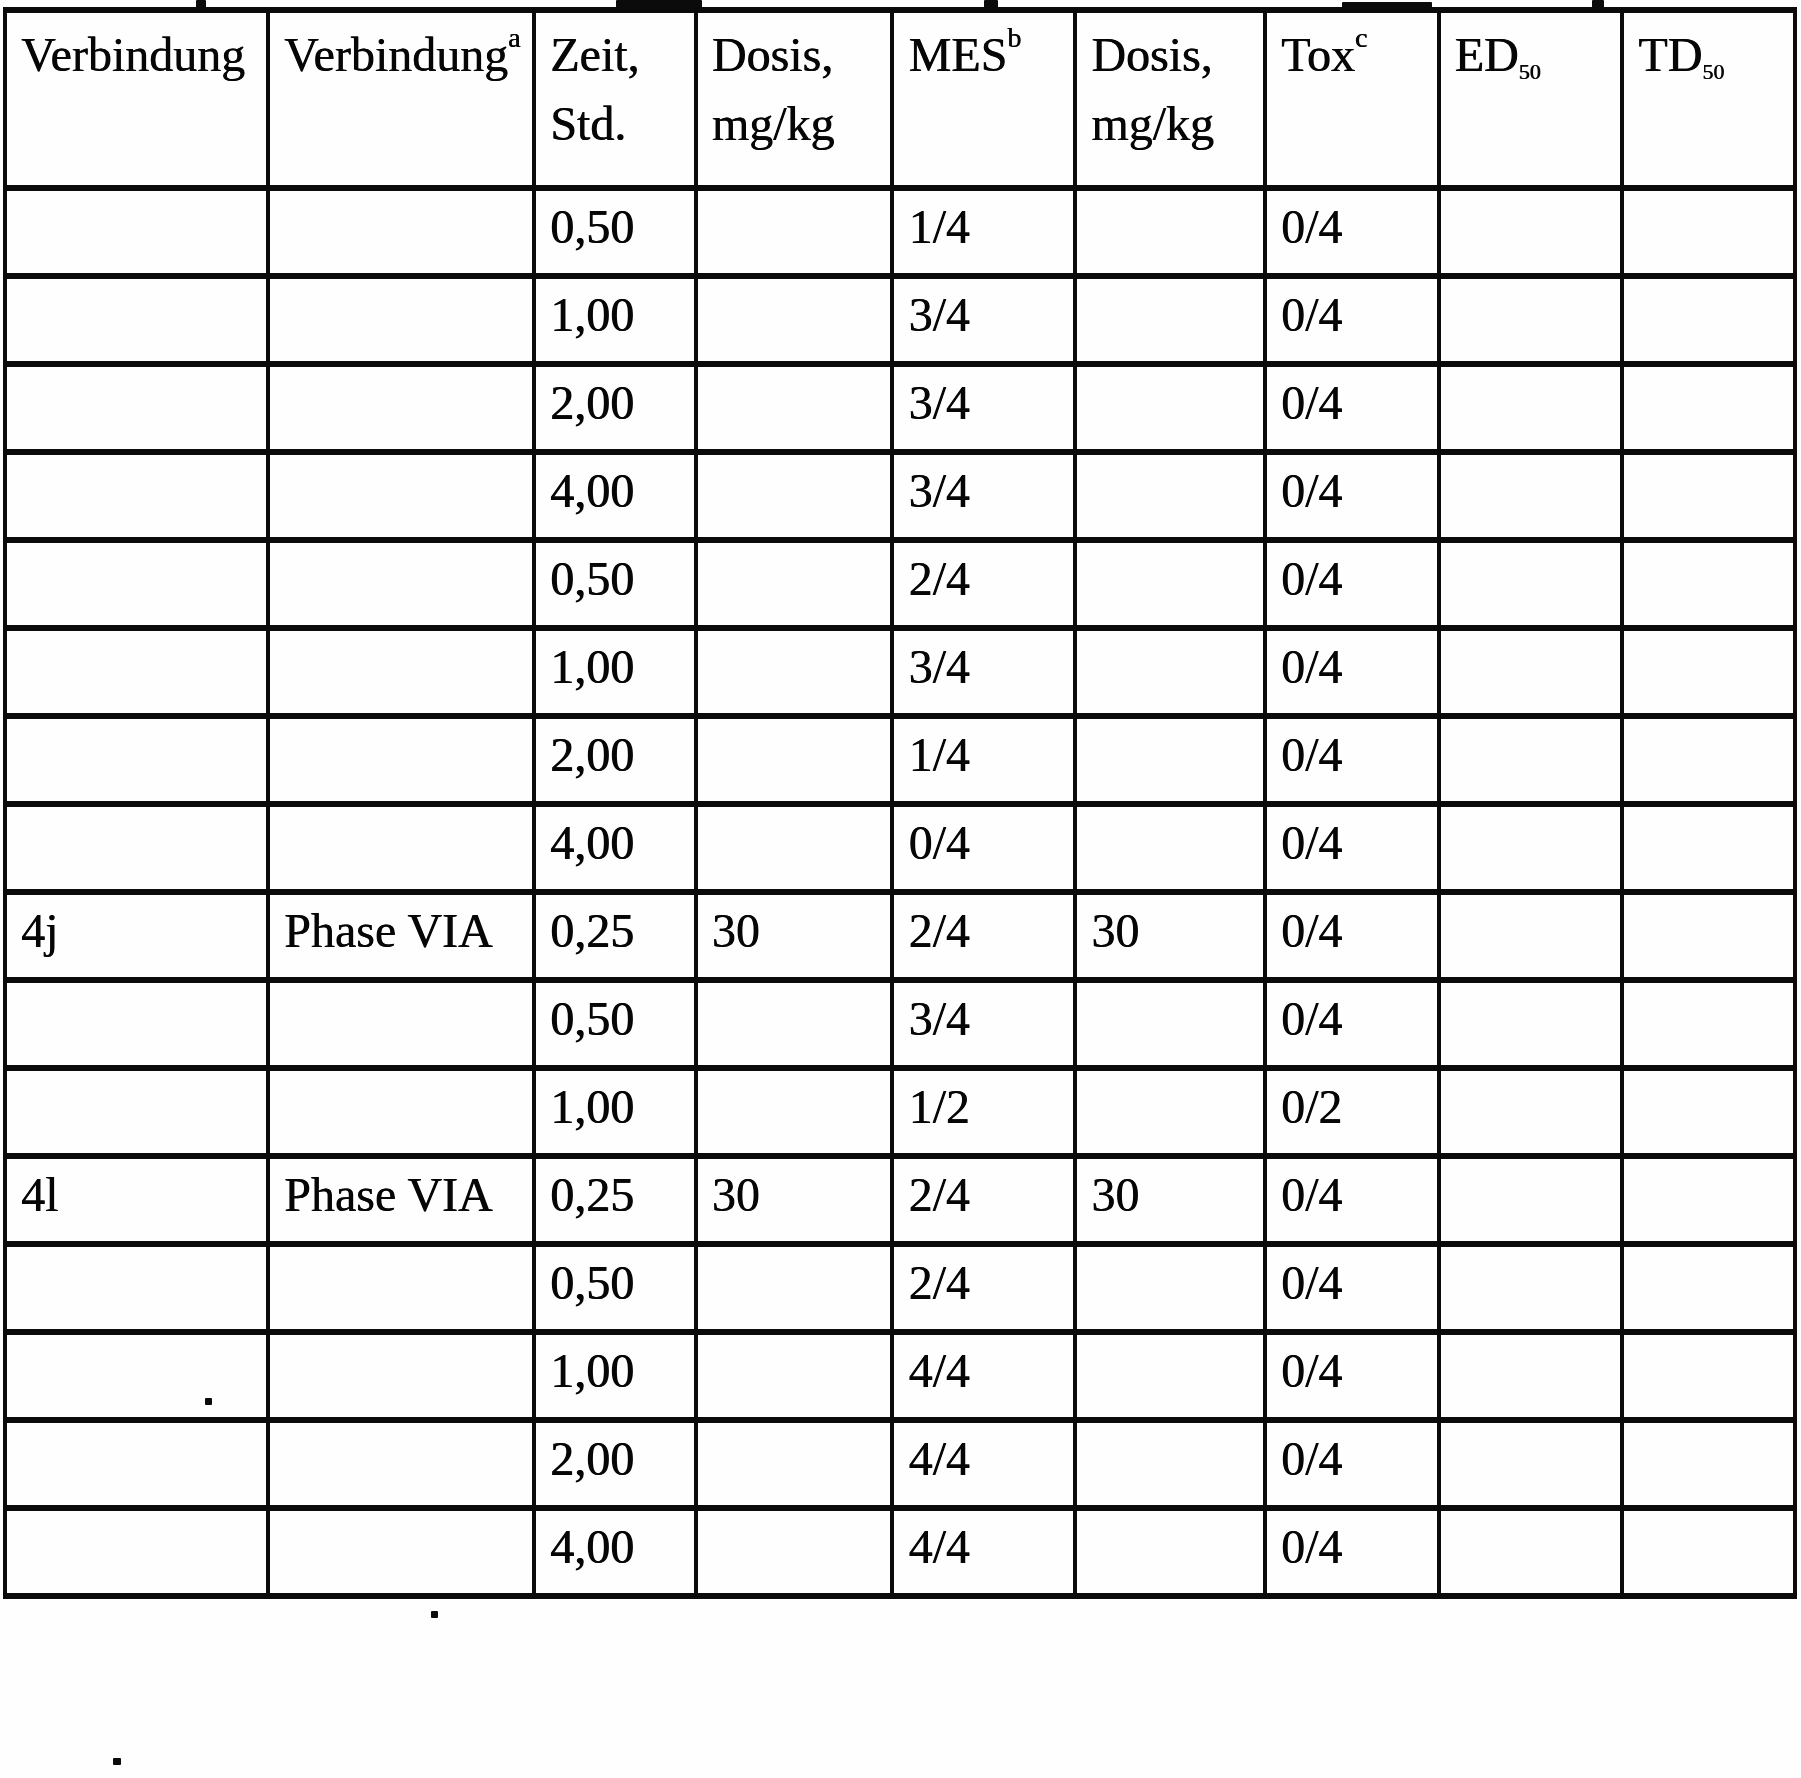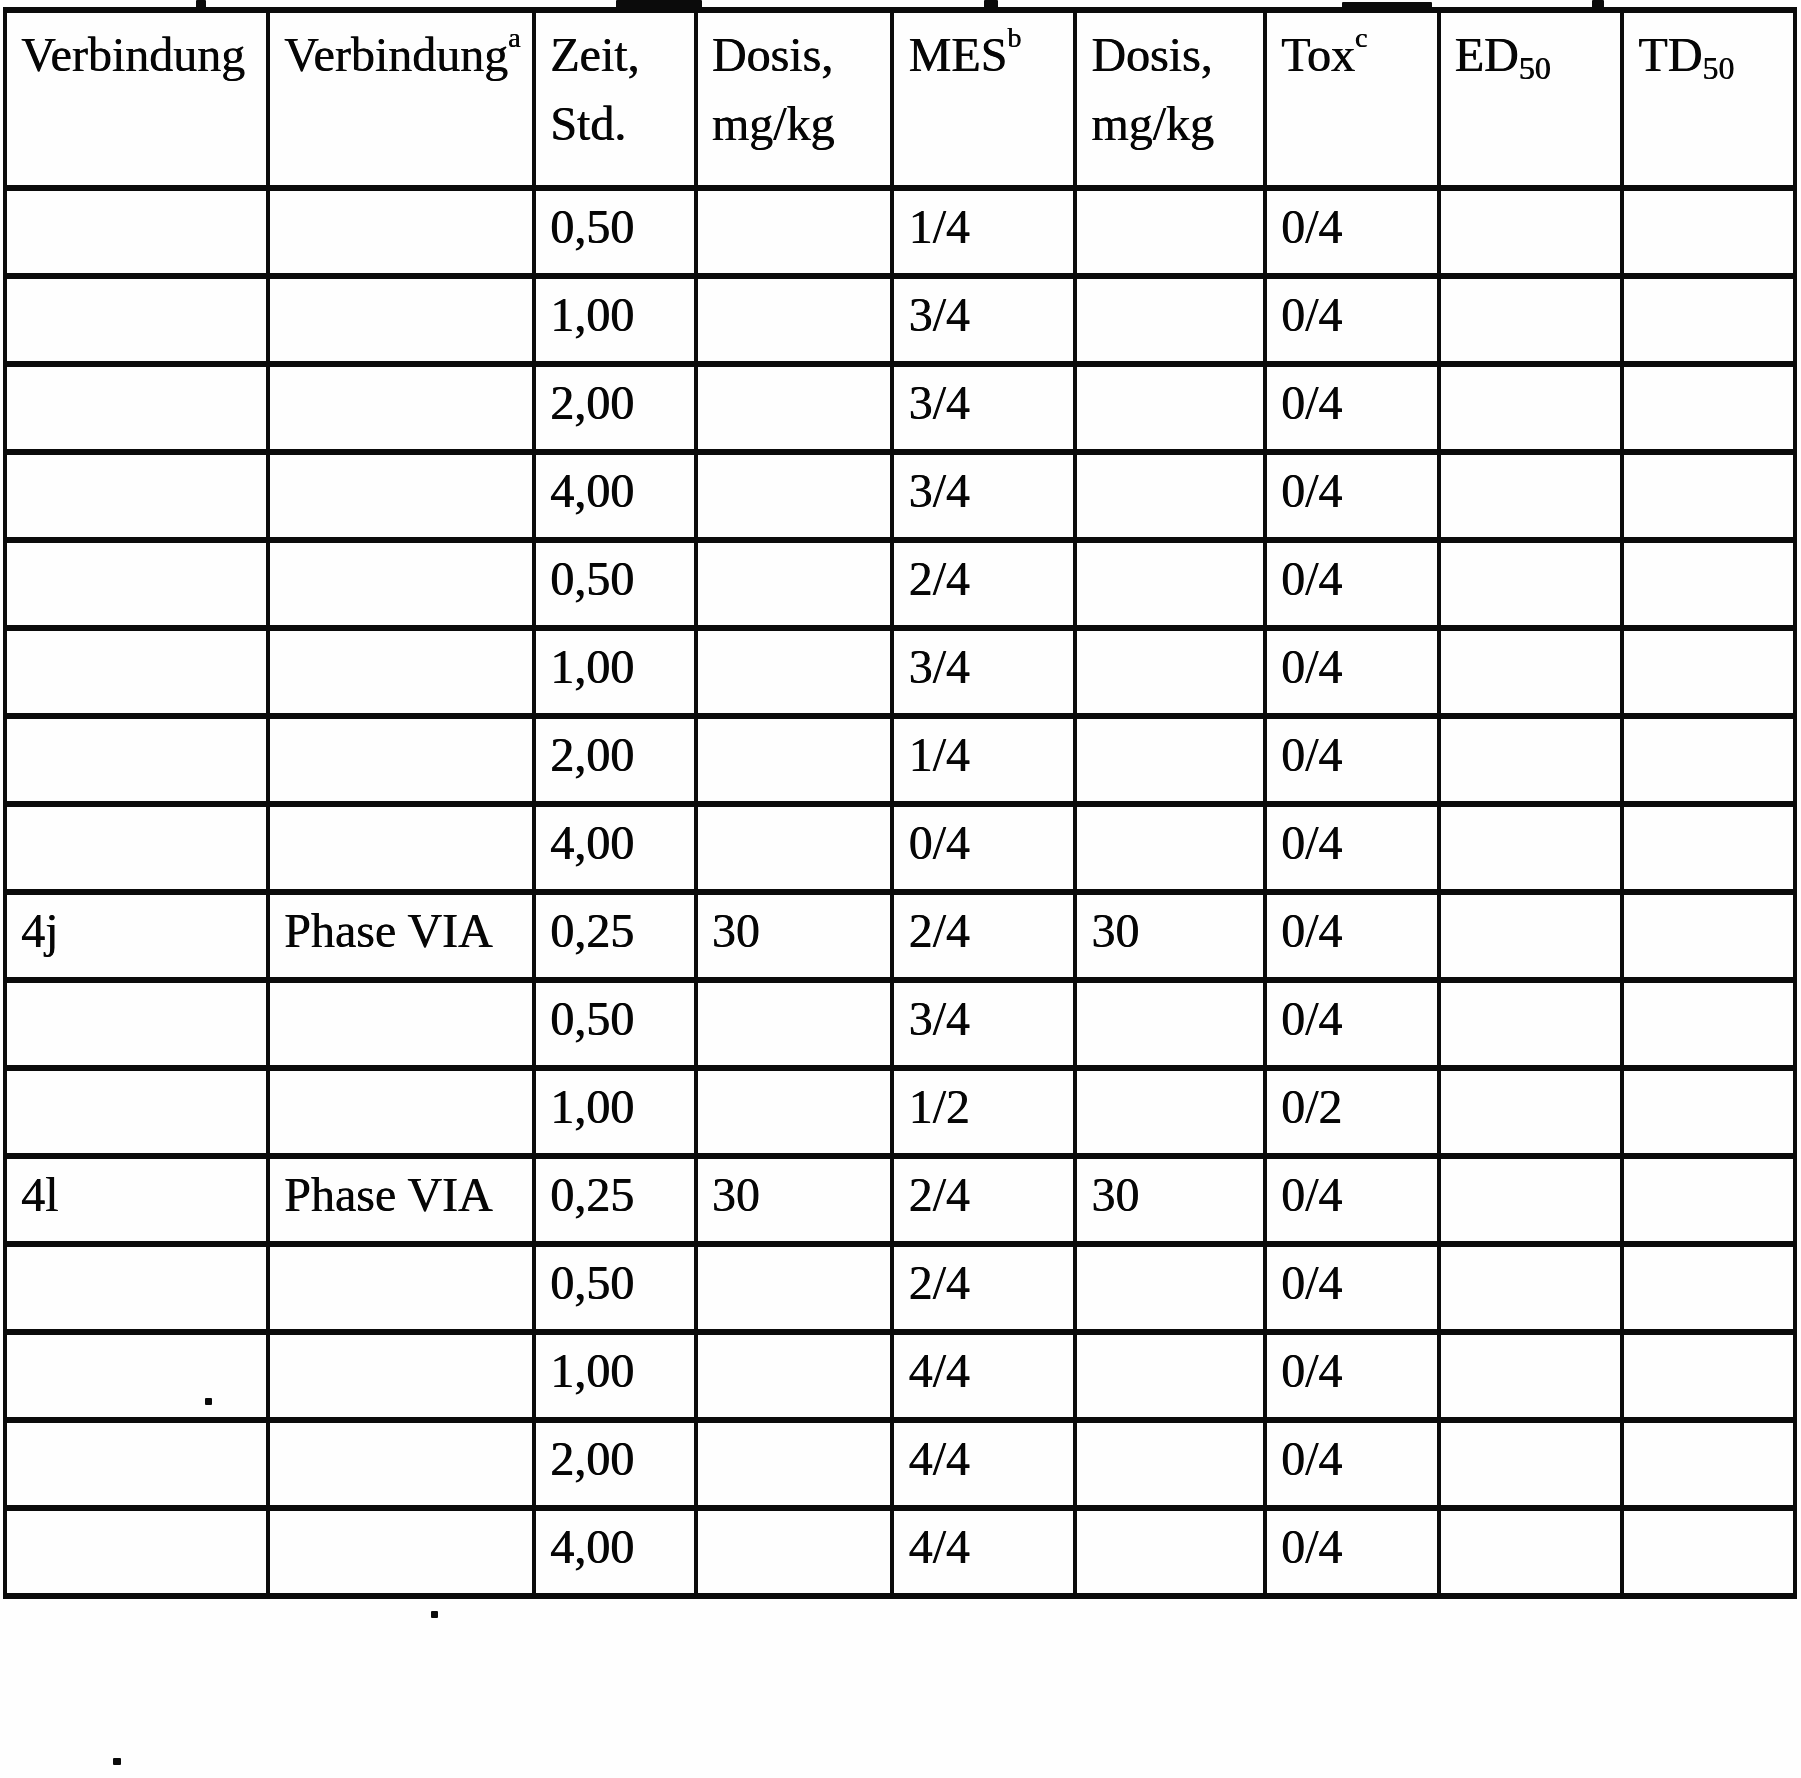--- a/index.html
+++ b/index.html
@@ -42,21 +42,21 @@
   .results tbody tr { height: 88px; }
   .results thead th { padding-top: 16px; }
   .hline2 { margin-top: 17px; }
   .results sup {
     font-size: 28px;
     line-height: 0;
     vertical-align: 24px;
     letter-spacing: 0;
   }
   .results sub {
-    font-size: 32px;
+    font-size: 22px;
     line-height: 0;
     vertical-align: -8px;
   }
   
   .speck {
     position: absolute;
     background: #0b0b0b;
     border-radius: 1px;
   }
 </style>

